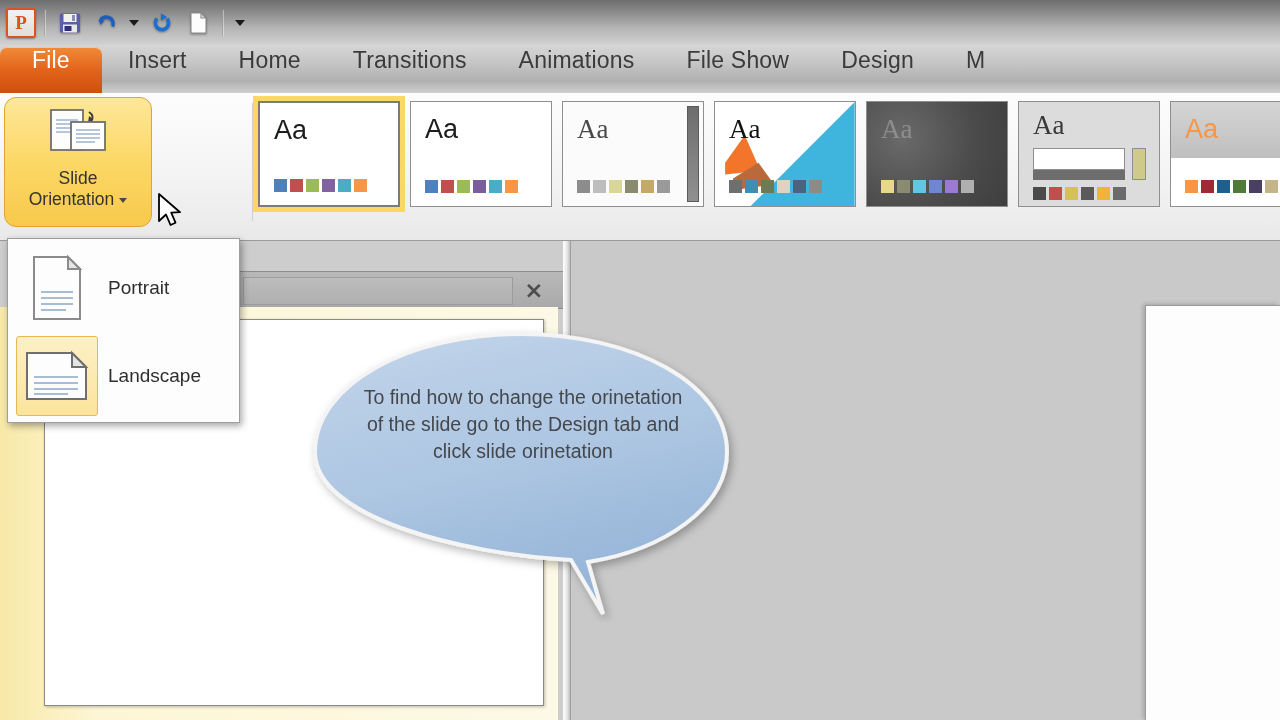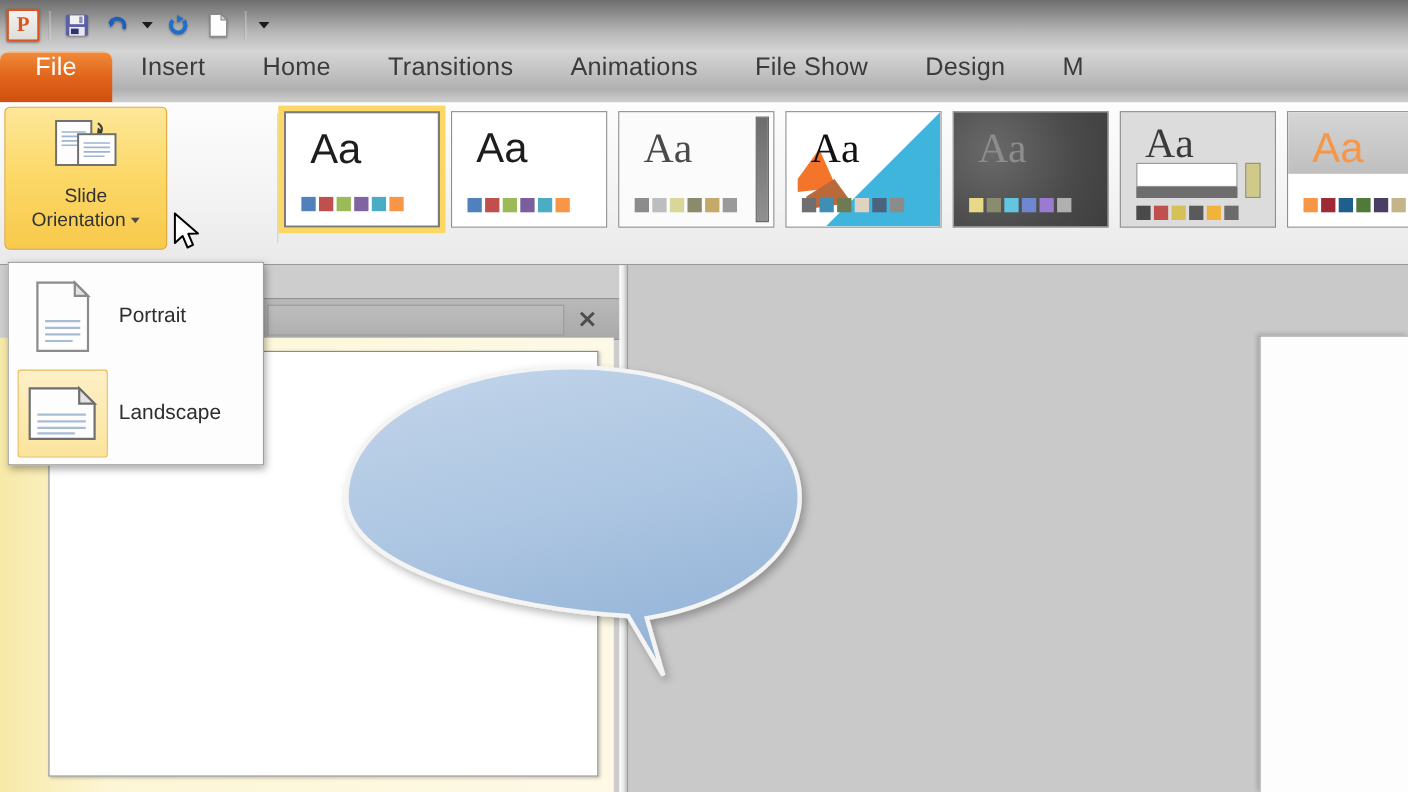--- a/index.html
+++ b/index.html
@@ -71,21 +71,21 @@
   }
   .bigbtn {
     width: 96px; height: 130px; display: flex; flex-direction: column;
     align-items: center; padding-top: 8px; position: relative;
   }
   .bigbtn .lbl { font-size: 17.5px; color: #333; text-align: center; line-height: 1.18; }
   .bigbtn.hot {
     width: 148px;
     background: linear-gradient(180deg,#fde79a 0%,#fcd96a 45%,#f8c94b 100%);
     border: 1px solid #e0a62d;
-    border-radius: 5px;
+    border-radius: 12px;
   }
   .psicon { width: 62px; height: 52px; margin-bottom: 8px; }
   .soicon { width: 66px; height: 56px; margin-bottom: 6px; }
   .caret-dn { display:inline-block; width:0;height:0; margin-left:5px;
               border-left:4px solid transparent;border-right:4px solid transparent;
               border-top:5px solid #4a4a4a; vertical-align: middle;}
 
   .grp-divider {
     position: absolute; top: 10px; width: 1px; height: 118px;
     background: #d0d0d0;
@@ -99,21 +99,21 @@
   .thumb {
     width: 142px; height: 106px; position: relative;
     border: 1px solid #8f8f8f; background: #fff; overflow: hidden;
     flex: 0 0 auto;
   }
   .thumb.sel {
     outline: 5px solid #fbd765; outline-offset: 0px;
     border: 2px solid #7b7b7b;
   }
   .thumb .aa {
-    position: absolute; left: 22px; top: 14px; font-size: 38px; color: #1d1d1d;
+    position: absolute; left: 14px; top: 14px; font-size: 27px; color: #1d1d1d;
     line-height: 1;
   }
   .thumb .swatches { position: absolute; left: 14px; bottom: 13px; display: flex; gap: 3px; }
   .thumb .swatches i { width: 13px; height: 13px; display: block; }
 
   
   .workarea {
     position: absolute; left: 0; top: 241px; width: 1280px; height: 479px;
     background: #c9c9c9;
   }
@@ -426,20 +426,21 @@
       <g filter="url(#bsh)">
         <path d="M218 12
                  C330 12, 424 62, 424 130
                  C424 186, 360 228, 285 240
                  L300 292
                  L268 238
                  C160 232, 12 196, 12 130
                  C12 62, 106 12, 218 12 Z" fill="url(#bub)" stroke="#f4f4f4" stroke-width="4"></path>
       </g>
     </svg>
+    <div class="bubbletext">To find how to change the orinetation of the slide go to the Design tab and click slide orinetation</div>
   </div>
 
   <div class="cursor">
     <svg width="30" height="40" viewBox="0 0 30 40">
       <path d="M2 2 L2 29 L9 22.5 L13.5 33 L18.5 30.7 L14.2 20.6 L23 20.2 Z" fill="#ffffff" stroke="#000000" stroke-width="1.8" stroke-linejoin="round"></path>
     </svg>
   </div>
 
   <div class="dropdown">
 

